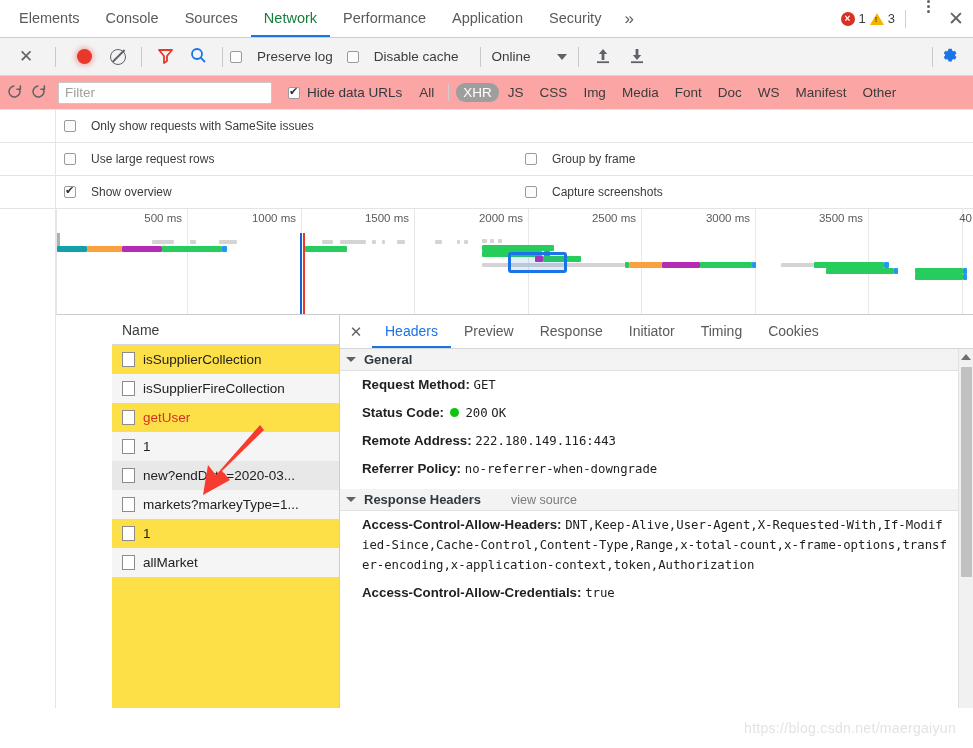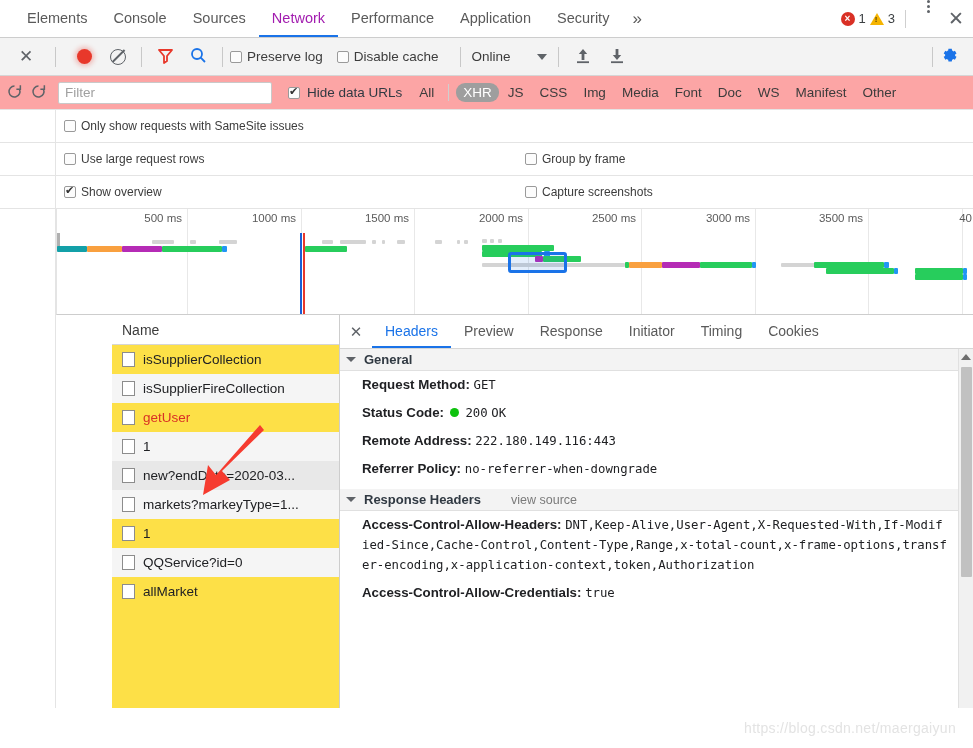--- a/index.html
+++ b/index.html
@@ -12,32 +12,32 @@
     overflow: hidden;
   }
   #app { position: relative; width: 973px; height: 748px; }
 
   
   .tabbar {
     display: flex; align-items: stretch;
     height: 38px;
     border-bottom: 1px solid #cdcdcd;
     background: #fff;
-    padding-left: 14px;
+    padding-left: 6px;
   }
   .tab {
     display: flex; align-items: center;
     padding: 0 13px;
     font-size: 14.5px;
     color: #5a5a5a;
     cursor: default;
     border-bottom: 2px solid transparent;
     white-space: nowrap;
   }
-  .tab.active { color: #a21caf; border-bottom-color: #1a73e8; }
+  .tab.active { color: #15803d; border-bottom-color: #1a73e8; }
   .tab-more {
     display: flex; align-items: center; padding: 0 10px;
     font-size: 17px; color: #5a5a5a;
   }
   .tabbar-spacer { flex: 1; }
   .badges { display: flex; align-items: center; gap: 4px; padding-right: 6px; }
   .badge-err, .badge-warn { display: flex; align-items: center; gap: 4px; }
   .ico-err {
     width: 14px; height: 14px; border-radius: 50%;
     background: #d93025; color: #fff;
@@ -100,21 +100,21 @@
   .cb {
     width: 12px; height: 12px;
     border: 1px solid #9a9a9a; border-radius: 2px;
     background: #fcfcfc; display: inline-block;
     position: relative; flex: none;
   }
   .cb.checked::after {
     content: "\2714"; position: absolute; left: 0px; top: -3px;
     font-size: 11px; color: #333;
   }
-  .cb-wrap { display: flex; align-items: center; gap: 5px; margin-right: 14px; }
+  .cb-wrap { display: flex; align-items: center; gap: 15px; margin-right: 14px; }
   .cb-wrap span { font-size: 13.5px; color: #3c3c3c; white-space: nowrap; }
   .throttle {
     display: flex; align-items: center; gap: 26px;
     font-size: 13.5px; color: #3c3c3c; padding: 0 4px;
   }
   .caret-d {
     width: 0; height: 0;
     border-left: 5px solid transparent; border-right: 5px solid transparent;
     border-top: 6px solid #5f6368;
   }
@@ -575,24 +575,20 @@
         <div class="req-row">
           <span class="req-cb"></span>
           <span class="req-name">markets?markeyType=1...</span>
         </div>
         <div class="req-row">
           <span class="req-cb"></span>
           <span class="req-name">1</span>
         </div>
         <div class="req-row">
           <span class="req-cb"></span>
-          <span class="req-name">QQService?id=0</span>
-        </div>
-        <div class="req-row">
-          <span class="req-cb"></span>
           <span class="req-name">allMarket</span>
         </div>
       </div>
     </div>
 
     <div class="details">
       <div class="det-tabs">
         <div class="det-close">✕</div>
         <div class="det-tab active">
             <span>Headers</span>

